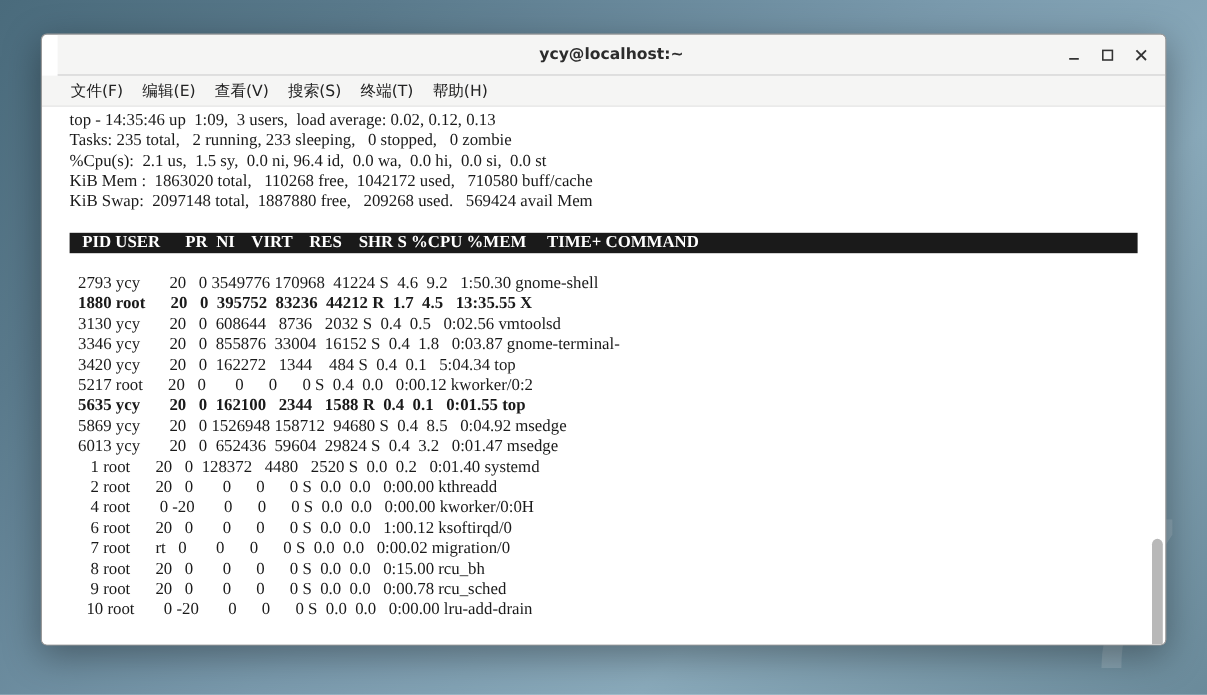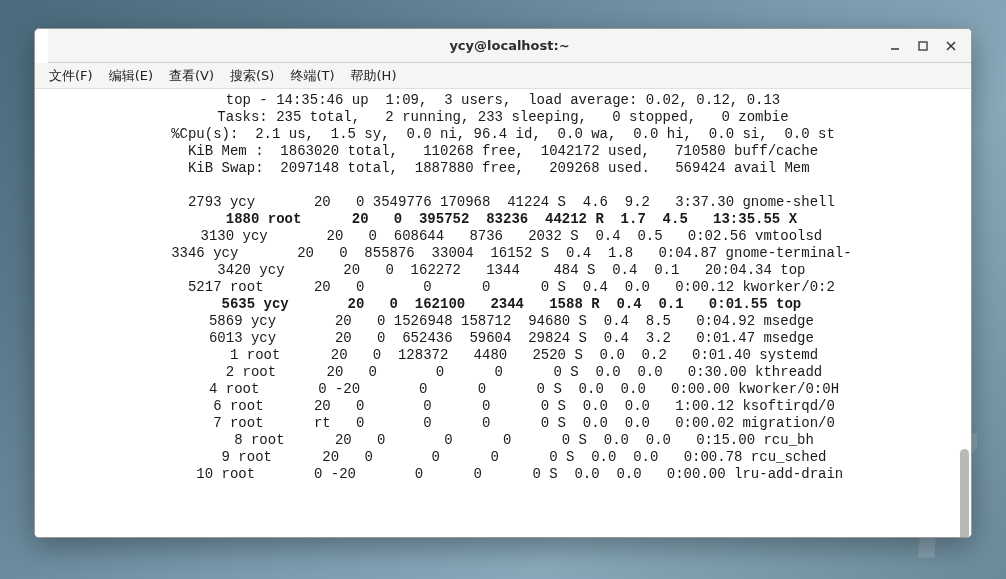--- a/index.html
+++ b/index.html
@@ -66,40 +66,39 @@
     font-size: 13px;
     color: #333;
   }
   .tb-btn svg { width: 12px; height: 12px; }
   .menubar {
     height: 26px;
     background: #f5f5f4;
     border-bottom: 1px solid #e0e0e0;
     display: flex;
     align-items: center;
-    padding: 0 6px;
+    padding: 0 16px;
     font-size: 13px;
     color: #222;
   }
   .menu-item {
     padding: 3px 8px;
     cursor: pointer;
   }
   .terminal {
     flex: 1;
     background: #ffffff;
     color: #1a1a1a;
-    font-family: Liberation Mono, monospace;
+    font-family: Liberation Serif, serif;
     font-size: 14px;
     line-height: 17px;
-    padding: 3px 6px;
+    padding: 3px 23px;
     overflow: hidden;
     position: relative;
     white-space: pre;
-    text-align: center;
   }
   .hdr-row {
     background: #1a1a1a;
     color: #ffffff;
     display: block;
   }
   .bold { font-weight: bold; }
   .scrollbar {
     position: absolute;
     right: 2px;
@@ -155,31 +154,32 @@
     <span class="menu-item">终端(T)</span>
     <span class="menu-item">帮助(H)</span>
   </div>
 
   <div class="terminal"><span>top - 14:35:46 up  1:09,  3 users,  load average: 0.02, 0.12, 0.13</span>
 <span>Tasks: 235 total,   2 running, 233 sleeping,   0 stopped,   0 zombie</span>
 <span>%Cpu(s):  2.1 us,  1.5 sy,  0.0 ni, 96.4 id,  0.0 wa,  0.0 hi,  0.0 si,  0.0 st</span>
 <span>KiB Mem :  1863020 total,   110268 free,  1042172 used,   710580 buff/cache</span>
 <span>KiB Swap:  2097148 total,  1887880 free,   209268 used.   569424 avail Mem </span>
 
-<div id="rows"><span>  2793 ycy       20   0 3549776 170968  41224 S  4.6  9.2   3:37.30 gnome-shell</span>
+<span class="hdr-row bold">   PID USER      PR  NI    VIRT    RES    SHR S %CPU %MEM     TIME+ COMMAND                            </span>
+<div id="rows"><span>  2793 ycy       20   0 3549776 170968  41224 S  4.6  9.2   1:50.30 gnome-shell</span>
 <span class="bold">  1880 root      20   0  395752  83236  44212 R  1.7  4.5   13:35.55 X</span>
 <span>  3130 ycy       20   0  608644   8736   2032 S  0.4  0.5   0:02.56 vmtoolsd</span>
-<span>  3346 ycy       20   0  855876  33004  16152 S  0.4  1.8   0:04.87 gnome-terminal-</span>
-<span>  3420 ycy       20   0  162272   1344    484 S  0.4  0.1   20:04.34 top</span>
+<span>  3346 ycy       20   0  855876  33004  16152 S  0.4  1.8   0:03.87 gnome-terminal-</span>
+<span>  3420 ycy       20   0  162272   1344    484 S  0.4  0.1   5:04.34 top</span>
 <span>  5217 root      20   0       0      0      0 S  0.4  0.0   0:00.12 kworker/0:2</span>
 <span class="bold">  5635 ycy       20   0  162100   2344   1588 R  0.4  0.1   0:01.55 top</span>
 <span>  5869 ycy       20   0 1526948 158712  94680 S  0.4  8.5   0:04.92 msedge</span>
 <span>  6013 ycy       20   0  652436  59604  29824 S  0.4  3.2   0:01.47 msedge</span>
 <span>     1 root      20   0  128372   4480   2520 S  0.0  0.2   0:01.40 systemd</span>
-<span>     2 root      20   0       0      0      0 S  0.0  0.0   0:30.00 kthreadd</span>
+<span>     2 root      20   0       0      0      0 S  0.0  0.0   0:00.00 kthreadd</span>
 <span>     4 root       0 -20       0      0      0 S  0.0  0.0   0:00.00 kworker/0:0H</span>
 <span>     6 root      20   0       0      0      0 S  0.0  0.0   1:00.12 ksoftirqd/0</span>
 <span>     7 root      rt   0       0      0      0 S  0.0  0.0   0:00.02 migration/0</span>
 <span>     8 root      20   0       0      0      0 S  0.0  0.0   0:15.00 rcu_bh</span>
 <span>     9 root      20   0       0      0      0 S  0.0  0.0   0:00.78 rcu_sched</span>
 <span>    10 root       0 -20       0      0      0 S  0.0  0.0   0:00.00 lru-add-drain</span>
 </div>
     <div class="scrollbar">
       <div class="scroll-thumb"></div>
     </div>

